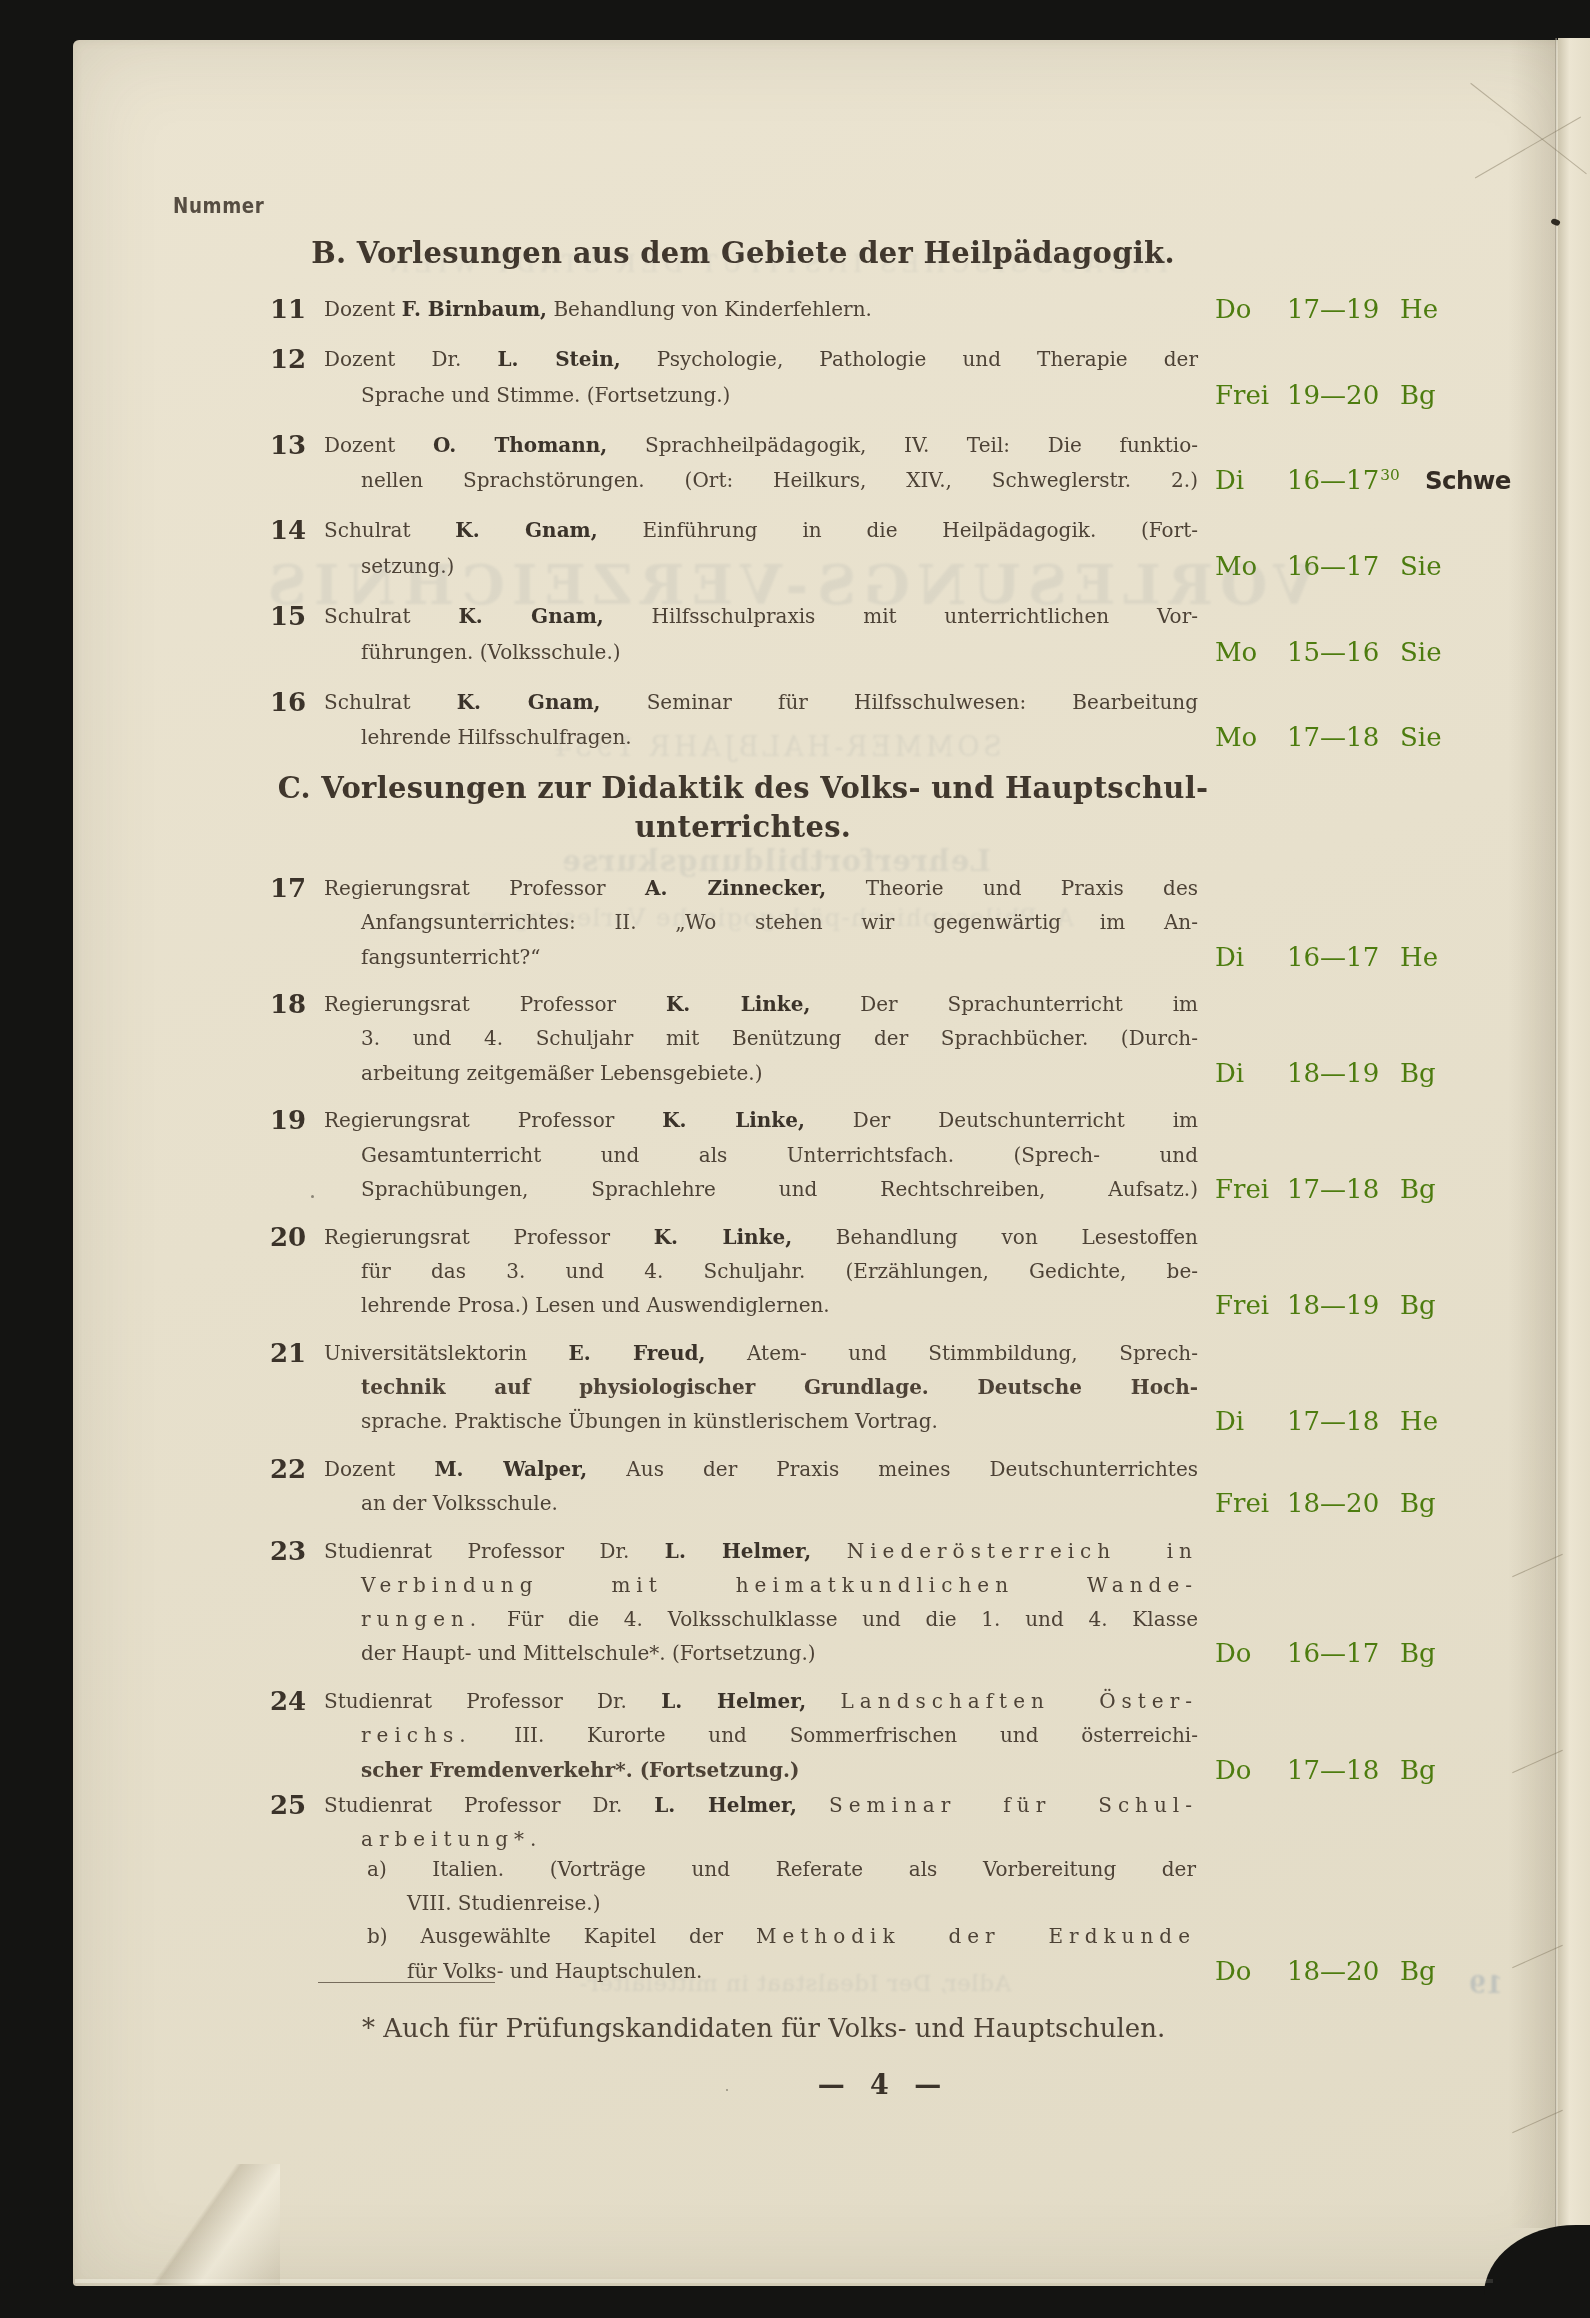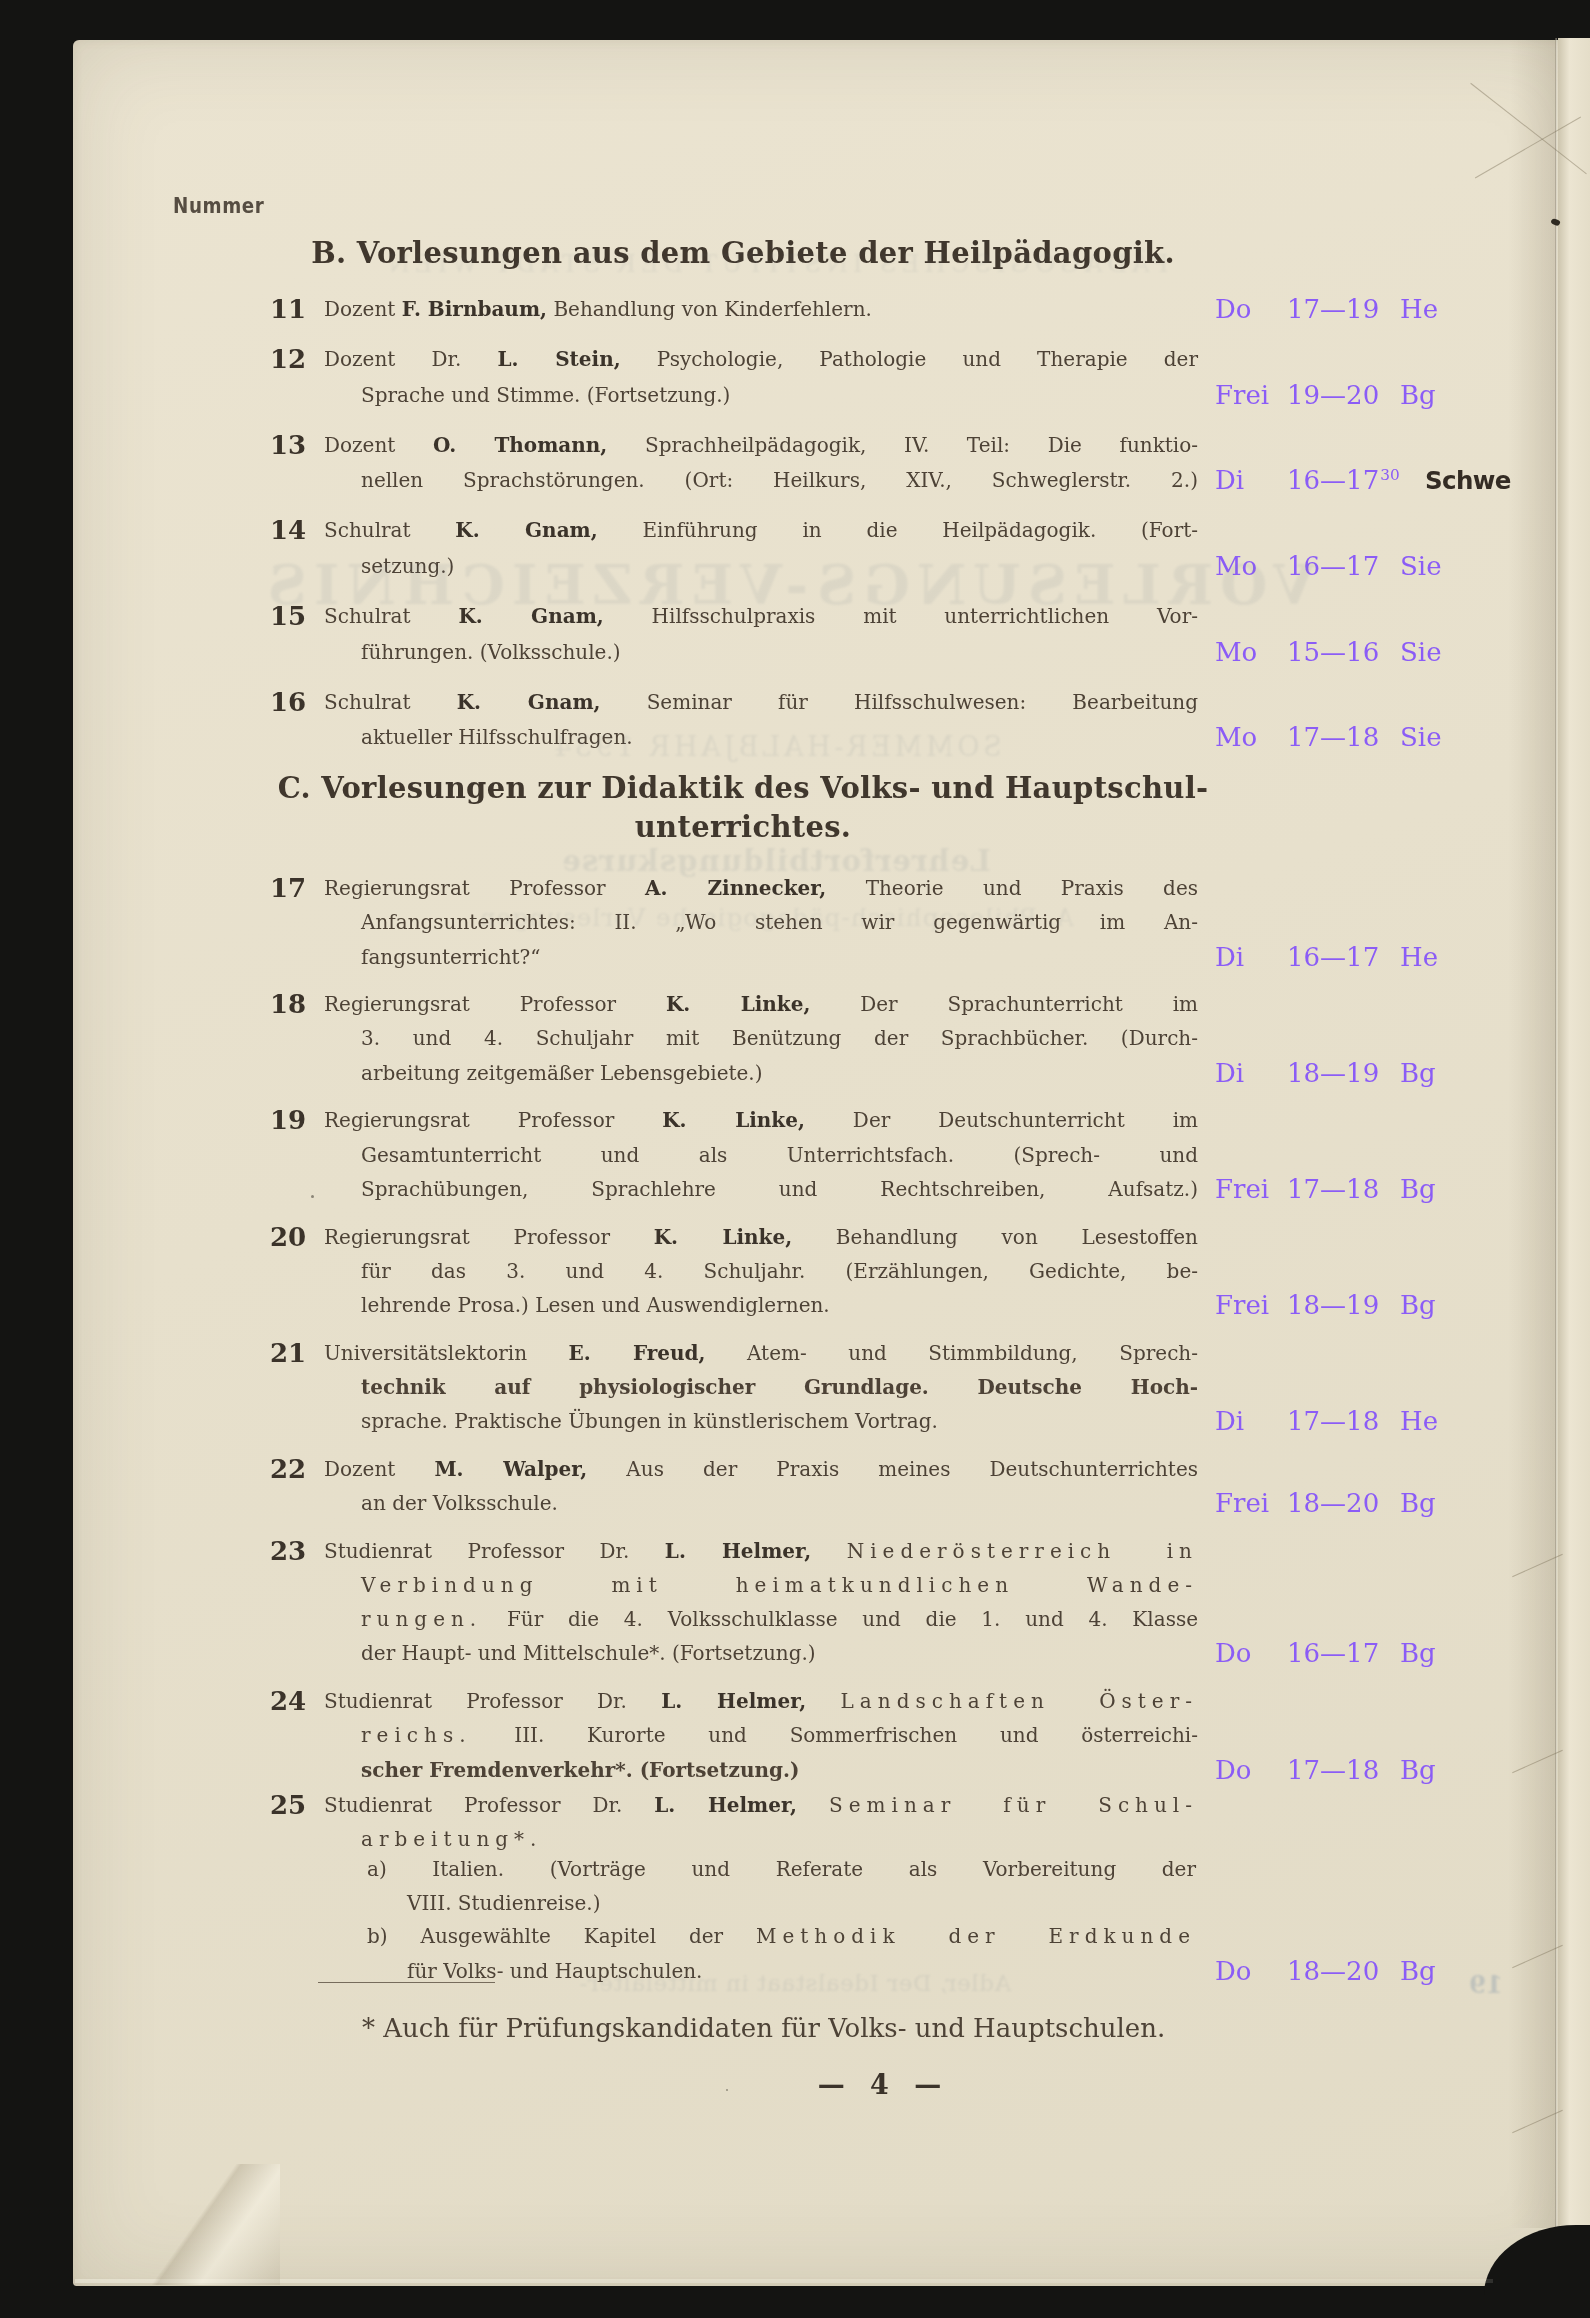--- a/index.html
+++ b/index.html
@@ -23,21 +23,21 @@
          background:linear-gradient(125deg,rgba(0,0,0,0) 55%,rgba(130,118,92,.22) 57%,rgba(248,244,230,.55) 72%,rgba(130,118,92,.15) 100%);}
   .crease{position:absolute;height:1.2px;background:rgba(125,113,88,.45);}
   .speck{position:absolute;background:#2f2a22;border-radius:50%;}
   .heading{position:absolute;left:269px;width:948px;text-align:center;
            font-weight:700;font-size:29px;line-height:38px;color:#40372d;letter-spacing:0.3px;}
   .num{position:absolute;left:270px;width:43px;font-weight:700;font-size:26px;line-height:35px;color:#3b332a;}
   .line{position:absolute;height:35px;line-height:35px;font-size:20px;color:#4d4236;white-space:nowrap;}
   .line.j{white-space:normal;text-align:justify;text-align-last:justify;overflow:visible;}
   .line .b{font-weight:700;color:#3b332a;}
   .line .sp{letter-spacing:.30em;word-spacing:.45em;}
-  .sched{position:absolute;height:35px;line-height:35px;font-size:26px;color:#8b5cf6;white-space:nowrap;}
+  .sched{position:absolute;height:35px;line-height:35px;font-size:26px;color:#4d7c0f;white-space:nowrap;}
   .sched.stamp{font-family:"DejaVu Sans","Liberation Sans",sans-serif;font-weight:700;
                font-size:24.5px;letter-spacing:-0.6px;color:#342c24;margin-left:40px;}
   .sup{font-size:15.3px;position:relative;top:-9.2px;margin-left:1.2px;}
   #stamp{position:absolute;left:173px;top:194px;font-family:"DejaVu Sans","Liberation Sans",sans-serif;
          font-weight:700;font-size:18.3px;color:#4a4136;transform:scaleY(1.12);transform-origin:left top;
          letter-spacing:0.6px;opacity:.92;}
   #rule{position:absolute;left:318px;top:1982px;width:177px;height:1.2px;background:#5a4f41;opacity:.8;}
   #footnote{position:absolute;left:362px;top:2011px;font-size:26px;line-height:34px;color:#4d4236;white-space:nowrap;}
   #pagenum{position:absolute;left:757px;top:2069px;width:245px;text-align:center;
            font-size:27px;color:#3b332a;word-spacing:16px;font-weight:700;}
@@ -93,21 +93,21 @@
     <div class="sched" style="top: 549px; left: 1287px;">16—17</div>
     <div class="sched" style="top: 549px; left: 1400px;">Sie</div>
     <div class="num" style="top: 599px;">15</div>
     <div class="line j" style="top: 599px; left: 324px; width: 874px;"><span>Schulrat </span><span class="b">K. Gnam,</span><span> Hilfsschulpraxis mit unterrichtlichen Vor-</span></div>
     <div class="line" style="top: 635px; left: 361px; width: 837px;"><span>führungen. (Volksschule.)</span></div>
     <div class="sched" style="top: 635px; left: 1215px;">Mo</div>
     <div class="sched" style="top: 635px; left: 1287px;">15—16</div>
     <div class="sched" style="top: 635px; left: 1400px;">Sie</div>
     <div class="num" style="top: 685px;">16</div>
     <div class="line j" style="top: 685px; left: 324px; width: 874px;"><span>Schulrat </span><span class="b">K. Gnam,</span><span> Seminar für Hilfsschulwesen: Bearbeitung</span></div>
-    <div class="line" style="top: 720px; left: 361px; width: 837px;"><span>aktueller Hilfsschulfragen.</span></div>
+    <div class="line" style="top: 720px; left: 361px; width: 837px;"><span>lehrende Hilfsschulfragen.</span></div>
     <div class="sched" style="top: 720px; left: 1215px;">Mo</div>
     <div class="sched" style="top: 720px; left: 1287px;">17—18</div>
     <div class="sched" style="top: 720px; left: 1400px;">Sie</div>
     <div class="heading" style="top: 769px;">C. Vorlesungen zur Didaktik des Volks- und Hauptschul-</div>
     <div class="heading" style="top: 808px;">unterrichtes.</div>
     <div class="num" style="top: 871px;">17</div>
     <div class="line j" style="top: 871px; left: 324px; width: 874px;"><span>Regierungsrat Professor </span><span class="b">A. Zinnecker,</span><span> Theorie und Praxis des</span></div>
     <div class="line j" style="top: 905px; left: 361px; width: 837px;"><span>Anfangsunterrichtes: II. „Wo stehen wir gegenwärtig im An-</span></div>
     <div class="line" style="top: 940px; left: 361px; width: 837px;"><span>fangsunterricht?“</span></div>
     <div class="sched" style="top: 940px; left: 1215px;">Di</div>

